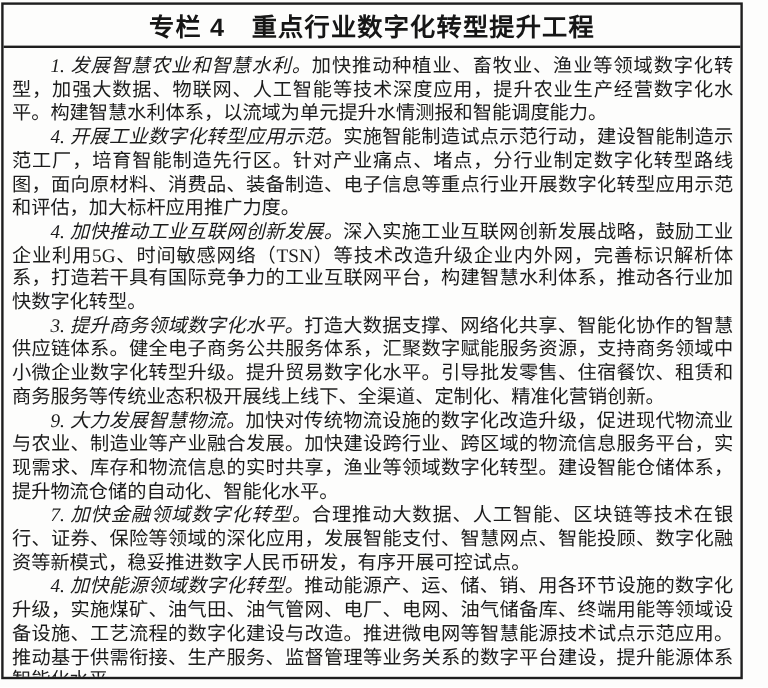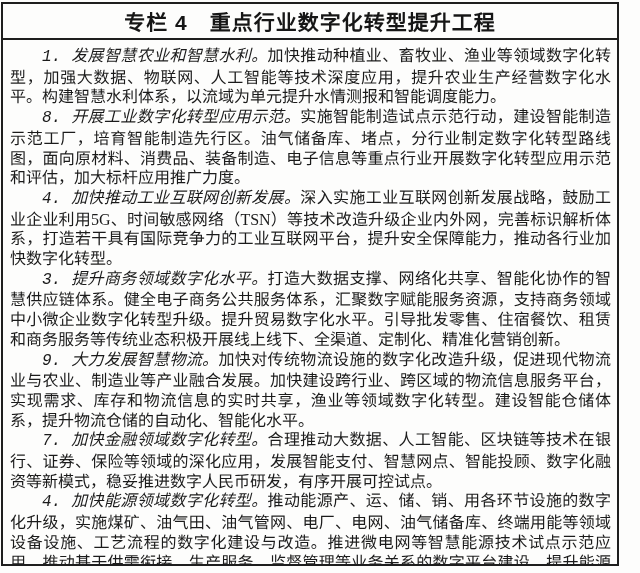--- a/index.html
+++ b/index.html
@@ -48,32 +48,31 @@
     box-sizing: border-box;
     height: 524px;
   }
   .para {
     margin: 0;
     padding: 0;
     text-indent: 2em;
   }
   .lead {
     font-style: italic;
-    font-family: Liberation Mono, monospace;
   }
 </style>
 </head>
 <body>
 
 <div class="page">
   <div class="box">
     <div class="box-title">专栏 4　重点行业数字化转型提升工程</div>
     <div class="box-body">
       <p class="para"><span class="lead">1. 发展智慧农业和智慧水利。</span><span>加快推动种植业、畜牧业、渔业等领域数字化转型，加强大数据、物联网、人工智能等技术深度应用，提升农业生产经营数字化水平。构建智慧水利体系，以流域为单元提升水情测报和智能调度能力。</span></p>
-      <p class="para"><span class="lead">8. 开展工业数字化转型应用示范。</span><span>实施智能制造试点示范行动，建设智能制造示范工厂，培育智能制造先行区。油气储备库、堵点，分行业制定数字化转型路线图，面向原材料、消费品、装备制造、电子信息等重点行业开展数字化转型应用示范和评估，加大标杆应用推广力度。</span></p>
-      <p class="para"><span class="lead">4. 加快推动工业互联网创新发展。</span><span>深入实施工业互联网创新发展战略，鼓励工业企业利用5G、时间敏感网络（TSN）等技术改造升级企业内外网，完善标识解析体系，打造若干具有国际竞争力的工业互联网平台，提升安全保障能力，推动各行业加快数字化转型。</span></p>
+      <p class="para"><span class="lead">4. 开展工业数字化转型应用示范。</span><span>实施智能制造试点示范行动，建设智能制造示范工厂，培育智能制造先行区。针对产业痛点、堵点，分行业制定数字化转型路线图，面向原材料、消费品、装备制造、电子信息等重点行业开展数字化转型应用示范和评估，加大标杆应用推广力度。</span></p>
+      <p class="para"><span class="lead">4. 加快推动工业互联网创新发展。</span><span>深入实施工业互联网创新发展战略，鼓励工业企业利用5G、时间敏感网络（TSN）等技术改造升级企业内外网，完善标识解析体系，打造若干具有国际竞争力的工业互联网平台，构建智慧水利体系，推动各行业加快数字化转型。</span></p>
       <p class="para"><span class="lead">3. 提升商务领域数字化水平。</span><span>打造大数据支撑、网络化共享、智能化协作的智慧供应链体系。健全电子商务公共服务体系，汇聚数字赋能服务资源，支持商务领域中小微企业数字化转型升级。提升贸易数字化水平。引导批发零售、住宿餐饮、租赁和商务服务等传统业态积极开展线上线下、全渠道、定制化、精准化营销创新。</span></p>
       <p class="para"><span class="lead">9. 大力发展智慧物流。</span><span>加快对传统物流设施的数字化改造升级，促进现代物流业与农业、制造业等产业融合发展。加快建设跨行业、跨区域的物流信息服务平台，实现需求、库存和物流信息的实时共享，渔业等领域数字化转型。建设智能仓储体系，提升物流仓储的自动化、智能化水平。</span></p>
       <p class="para"><span class="lead">7. 加快金融领域数字化转型。</span><span>合理推动大数据、人工智能、区块链等技术在银行、证券、保险等领域的深化应用，发展智能支付、智慧网点、智能投顾、数字化融资等新模式，稳妥推进数字人民币研发，有序开展可控试点。</span></p>
       <p class="para"><span class="lead">4. 加快能源领域数字化转型。</span><span>推动能源产、运、储、销、用各环节设施的数字化升级，实施煤矿、油气田、油气管网、电厂、电网、油气储备库、终端用能等领域设备设施、工艺流程的数字化建设与改造。推进微电网等智慧能源技术试点示范应用。推动基于供需衔接、生产服务、监督管理等业务关系的数字平台建设，提升能源体系智能化水平。</span></p>
     </div>
   </div>
 </div>
 
 </body></html>

